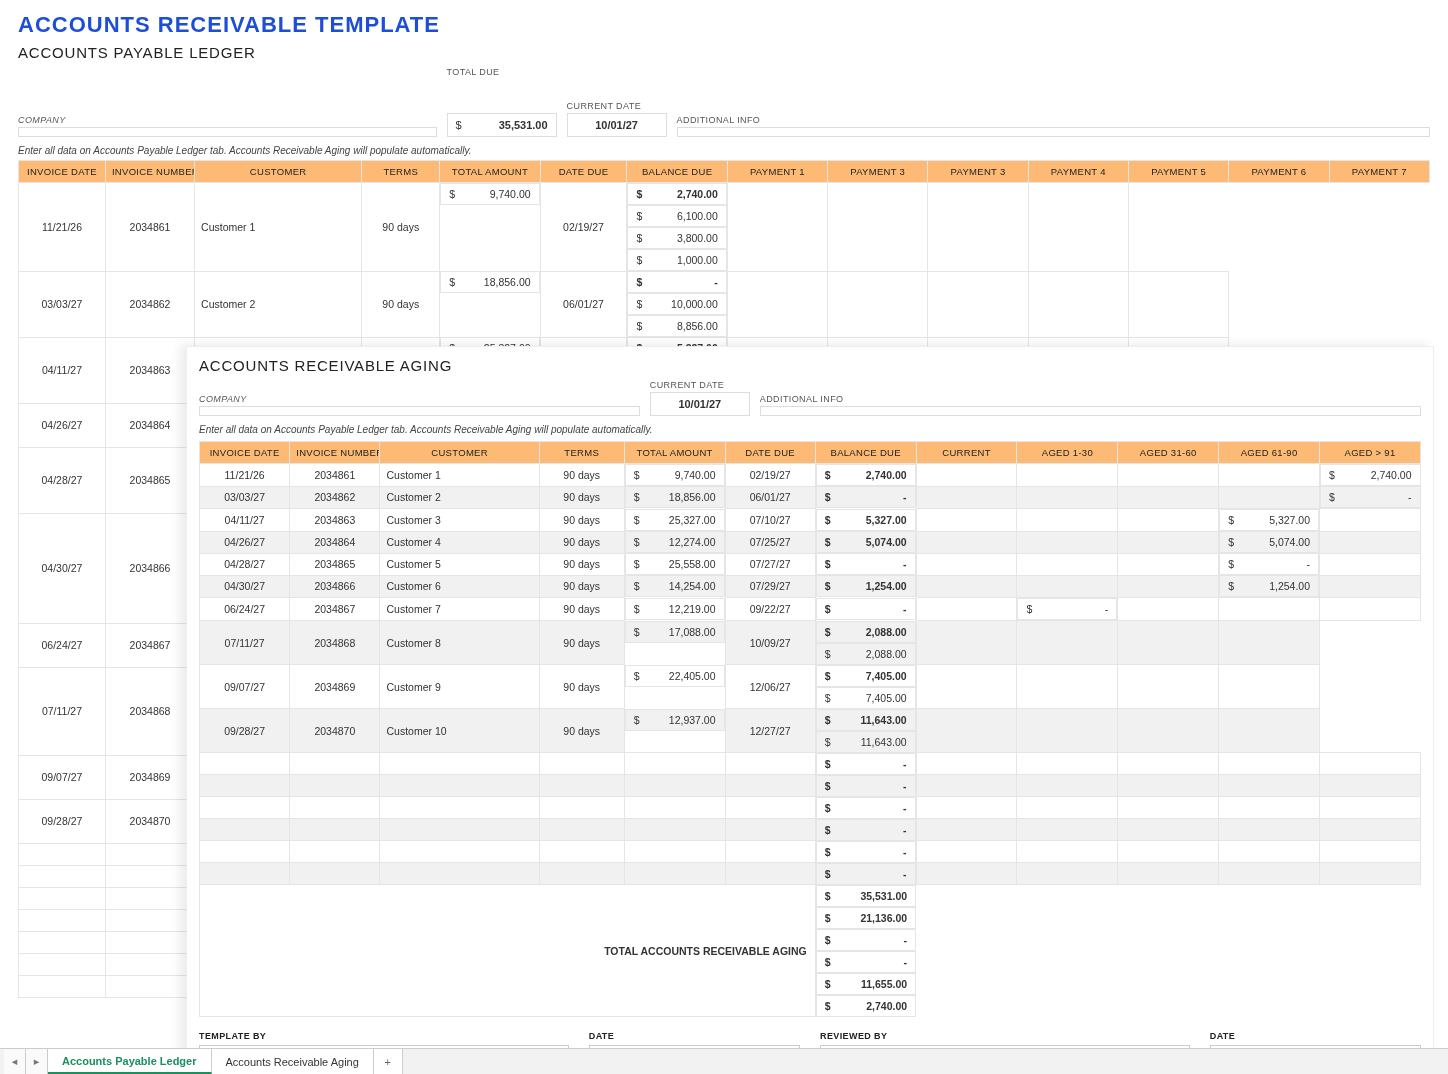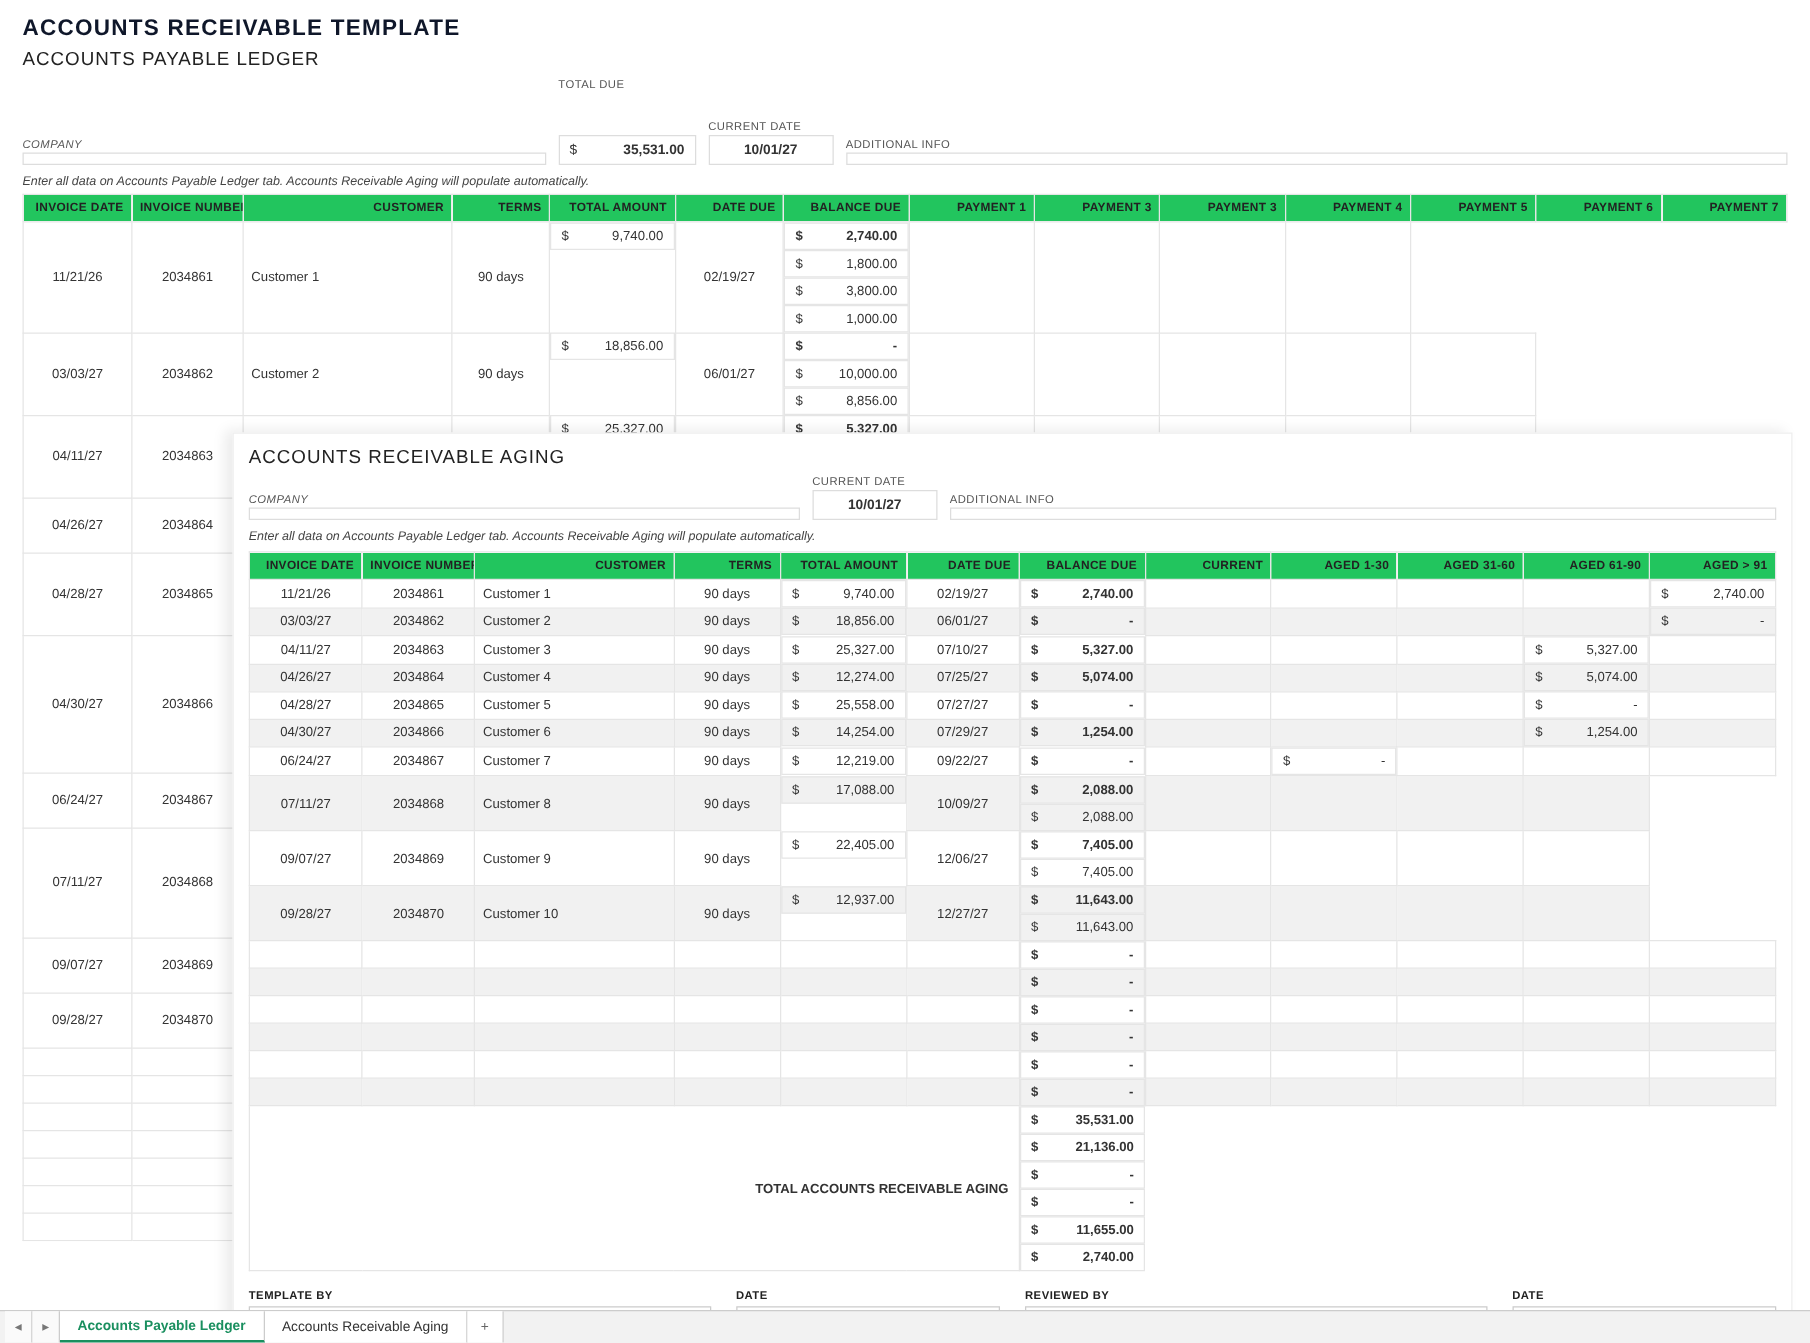--- a/index.html
+++ b/index.html
@@ -4,36 +4,36 @@
 <style>
   * { box-sizing: border-box; margin: 0; padding: 0; }
   body {
     font-family: "Segoe UI", Arial, sans-serif;
     font-size: 11px;
     color: #333;
     background: #fff;
     padding: 12px 18px 0 18px;
     width: 1448px;
   }
-  h1 { font-size: 18px; letter-spacing: 1px; font-weight: 600; color: #0f172a; }
+  h1 { font-size: 22px; letter-spacing: 1px; font-weight: 600; color: #1d4ed8; }
   h2 { font-size: 15px; letter-spacing: 0.8px; font-weight: 400; margin-top: 6px; color: #222; }
   h3 { font-size: 15px; letter-spacing: 0.8px; font-weight: 400; color: #222; }
   .meta-row { display:flex; gap: 10px; margin-top:6px; align-items:flex-end; }
   .meta-block { display:flex; flex-direction:column; gap:2px; }
   .meta-block.company { flex:1;font-style:italic; }
   .meta-label { font-size:9px; color:#555; letter-spacing:0.4px; text-transform:uppercase; }
   .meta-field {
     border:1px solid #ddd; height:24px; padding:4px 8px; background:#fff;
     display:flex; align-items:center; justify-content:center;
   }
   .meta-field.wide { flex:1; justify-content:flex-start; }
   .instr { font-style: italic; color:#444; font-size:10px; margin:8px 0 4px 0; }
   table { border-collapse: collapse; width:100%; table-layout: fixed; }
   th, td { border:1px solid #e5e5e5; padding:4px 6px; height:22px; white-space:nowrap; overflow:hidden; }
-  th { background:#22c55e; font-size:9.5px; font-weight:700; color:#222; text-align:right; letter-spacing:0.3px; }
+  th { background:#fdba74; font-size:9.5px; font-weight:400; color:#222; text-align:center; letter-spacing:0.3px; }
   td { font-size:10.5px; }
   td.c { text-align:center; }
   td.l { text-align:left; }
   td.bold { font-weight:700; }
   td.money { display:flex; justify-content:space-between; }
   td.money .cur { padding-left:2px; }
   td.money .val { padding-right:2px; }
   .panel-aging {
     position:absolute; left:186px; top:346px; width:1248px;
     background:#fff; border:1px solid #eee; padding:10px 12px 14px 12px;
@@ -153,21 +153,21 @@
           <span class="cur">$</span>
           <span class="val">9,740.00</span>
         </td>
         <td class="c">02/19/27</td>
         <td class="money bold">
           <span class="cur">$</span>
           <span class="val">2,740.00</span>
         </td>
     <td class="money ">
           <span class="cur">$</span>
-          <span class="val">1,800.00</span>
+          <span class="val">6,100.00</span>
         </td>
         <td class="money ">
           <span class="cur">$</span>
           <span class="val">3,800.00</span>
         </td>
         <td class="money ">
           <span class="cur">$</span>
           <span class="val">1,000.00</span>
         </td>
         <td></td>

